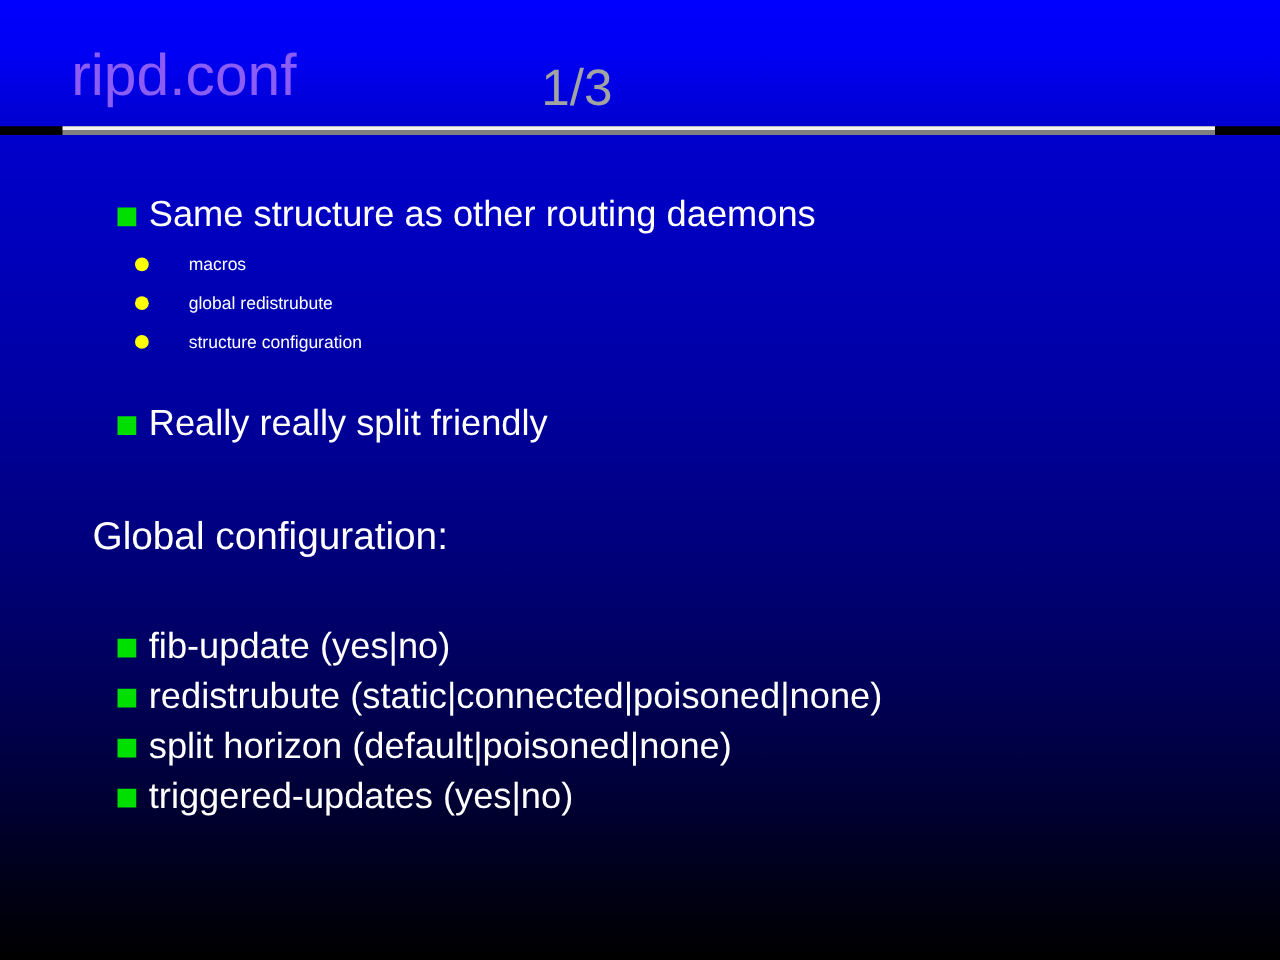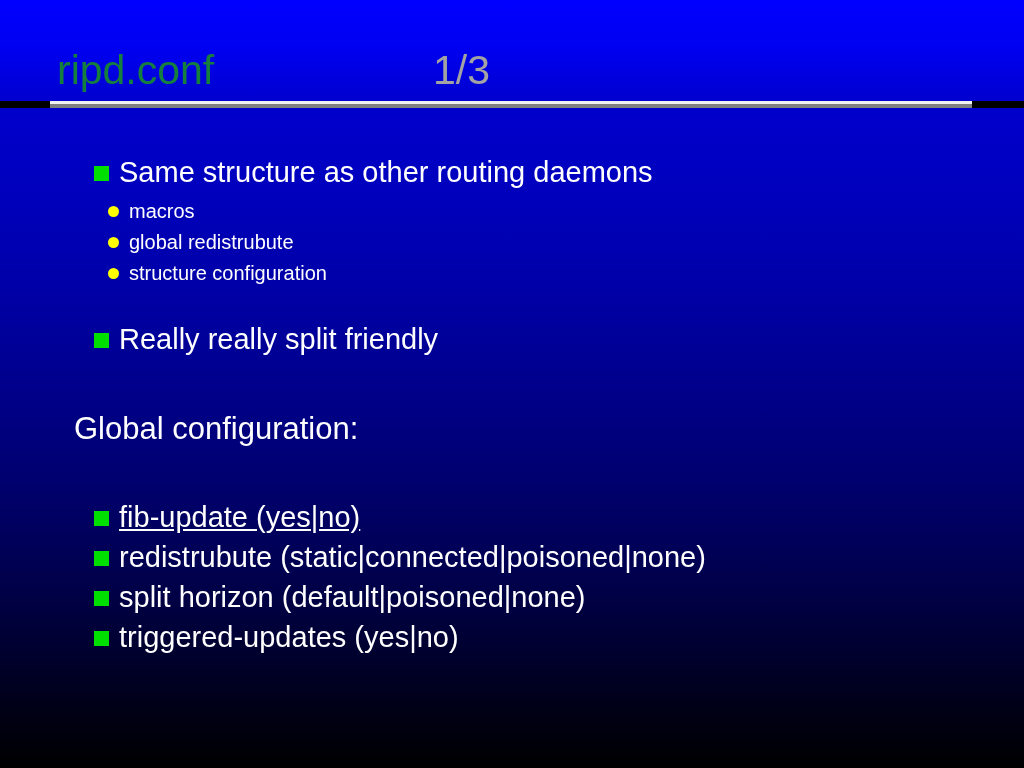--- a/index.html
+++ b/index.html
@@ -25,24 +25,24 @@
     left: 0;
     top: 0;
     width: 1024px;
     height: 101px;
     background: linear-gradient(to bottom, #0000ff 0%, #0000f2 45%, #0000cf 100%);
   }
 
   .title-text {
     position: absolute;
     left: 57px;
-    top: 46px;
-    font-size: 41px;
+    top: 36px;
+    font-size: 47px;
     line-height: 48px;
-    color: #15803d;
+    color: #8b5cf6;
     white-space: nowrap;
     letter-spacing: 0px;
   }
 
   .title-page {
     position: absolute;
     left: 433px;
     top: 46px;
     font-size: 41px;
     line-height: 48px;
@@ -126,24 +126,25 @@
   .lvl1-text {
     position: absolute;
     font-size: 29px;
     line-height: 33px;
     color: #ffffff;
     white-space: nowrap;
   }
 
   .lvl2-text {
     position: absolute;
-    font-size: 20px;
+    font-size: 14px;
     line-height: 24px;
     color: #ffffff;
     white-space: nowrap;
+    margin-left: 22px;
   }
 
   .plain-text {
     position: absolute;
     font-size: 31px;
     line-height: 33px;
     color: #ffffff;
     white-space: nowrap;
   }
 </style>
@@ -188,21 +189,21 @@
         <span class="bullet-sq" style="left:78px; top:225px;"></span>
         <span class="lvl1-text" style="left:103px; top:215px;">Really really split friendly</span>
       </div>
 
       <div class="row">
         <span class="plain-text" style="left:58px; top:304px;">Global configuration:</span>
       </div>
 
       <div class="row">
         <span class="bullet-sq" style="left:78px; top:403px;"></span>
-        <span class="lvl1-text" style="left:103px; top:393px;text-decoration:underline;">fib-update (yes|no)</span>
+        <span class="lvl1-text" style="left:103px; top:393px;">fib-update (yes|no)</span>
       </div>
 
       <div class="row">
         <span class="bullet-sq" style="left:78px; top:443px;"></span>
         <span class="lvl1-text" style="left:103px; top:433px;">redistrubute (static|connected|poisoned|none)</span>
       </div>
 
       <div class="row">
         <span class="bullet-sq" style="left:78px; top:483px;"></span>
         <span class="lvl1-text" style="left:103px; top:473px;">split horizon (default|poisoned|none)</span>

